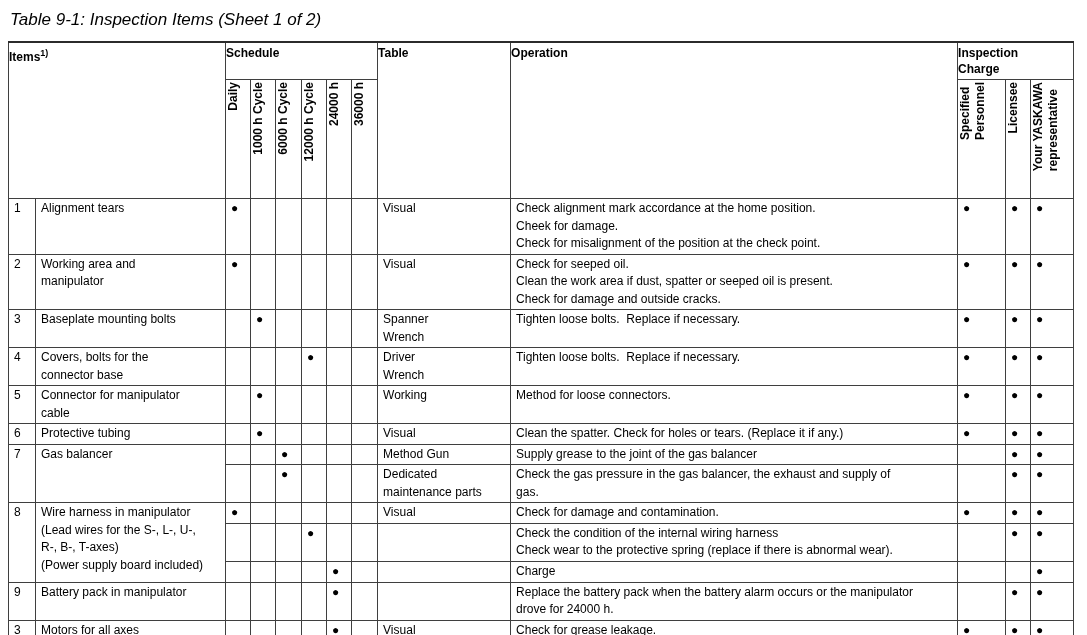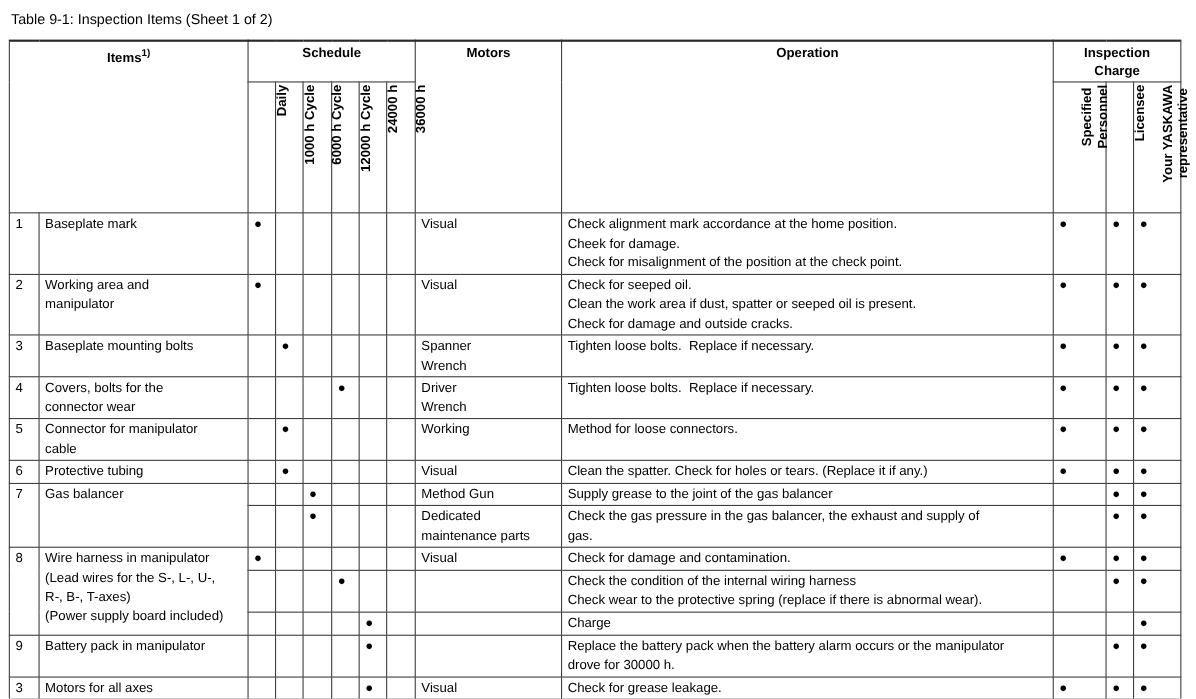--- a/index.html
+++ b/index.html
@@ -2,41 +2,42 @@
 <html><head>
 <meta charset="utf-8">
 <style>
   html, body { margin: 0; padding: 0; }
   body {
     width: 1087px; height: 635px; overflow: hidden;
     background: #ffffff; color: #000000;
     font-family: "Liberation Sans", sans-serif;
   }
   .caption {
-    font-size: 13px;
+    font-style: italic;
+    font-size: 17px;
     margin: 10px 0 11px 10px;
   }
   table.insp {
     border-collapse: collapse;
     table-layout: fixed;
     width: 1065px;
     margin-left: 8px;
     border-top: 2px solid #2b2b2b;
     border-bottom: 2px solid #2b2b2b;
   }
   .insp th, .insp td {
     border: 1px solid #3f3f3f;
     font-size: 12px;
     color: #000;
   }
   .insp th {
     font-weight: bold;
-    text-align: center;
+    text-align: left;
     vertical-align: top;
-    padding: 2px 23px;
+    padding: 2px 0;
     line-height: 16px;
     white-space: pre-line;
   }
   .insp td {
     vertical-align: top;
     line-height: 17.5px;
     padding: 1px 5px;
     white-space: pre-wrap;
     text-align: left;
   }
@@ -74,21 +75,21 @@
       <col style="width:447px">
     <col style="width:48px">
       <col style="width:25px">
       <col style="width:43px">
   </colgroup>
 
   <tbody>
       <tr style="height:36px">
     <th colspan="2" rowspan="2" style="vertical-align:top"><span>Items</span><sup class="fnote">1)</sup></th>
     <th colspan="6">Schedule</th>
-    <th rowspan="2">Motors</th>
+    <th rowspan="2">Table</th>
     <th rowspan="2">Operation</th>
     <th colspan="3">Inspection
 Charge</th>
   </tr>
 
   <tr style="height:114px">
     <th class="rot"><div class="rlabel">Daily</div></th>
     <th class="rot"><div class="rlabel">1000 h Cycle</div></th>
     <th class="rot"><div class="rlabel">6000 h Cycle</div></th>
     <th class="rot"><div class="rlabel">12000 h Cycle</div></th>
@@ -96,21 +97,21 @@
     <th class="rot"><div class="rlabel">36000 h</div></th>
     <th class="rot"><div class="rlabel">Specified
 Personnel</div></th>
     <th class="rot"><div class="rlabel">Licensee</div></th>
     <th class="rot"><div class="rlabel">Your YASKAWA
 representative</div></th>
   </tr>
 
   <tr style="height:53px">
     <td class="num">1</td>
-    <td>Baseplate mark</td>
+    <td>Alignment tears</td>
     <td class="mark">●</td>
     <td class="mark"></td>
     <td class="mark"></td>
     <td class="mark"></td>
     <td class="mark"></td>
     <td class="mark"></td>
     <td>Visual</td>
     <td>Check alignment mark accordance at the home position.
 Cheek for damage.
 Check for misalignment of the position at the check point.</td>
@@ -151,21 +152,21 @@
 Wrench</td>
     <td>Tighten loose bolts.  Replace if necessary.</td>
     <td class="mark">●</td>
     <td class="mark">●</td>
     <td class="mark">●</td>
   </tr>
 
   <tr style="height:38px">
     <td class="num">4</td>
     <td>Covers, bolts for the
-connector wear</td>
+connector base</td>
     <td class="mark"></td>
     <td class="mark"></td>
     <td class="mark"></td>
     <td class="mark">●</td>
     <td class="mark"></td>
     <td class="mark"></td>
     <td>Driver
 Wrench</td>
     <td>Tighten loose bolts.  Replace if necessary.</td>
     <td class="mark">●</td>
@@ -290,21 +291,21 @@
     <td class="num">9</td>
     <td>Battery pack in manipulator</td>
     <td class="mark"></td>
     <td class="mark"></td>
     <td class="mark"></td>
     <td class="mark"></td>
     <td class="mark">●</td>
     <td class="mark"></td>
     <td></td>
     <td>Replace the battery pack when the battery alarm occurs or the manipulator
-drove for 30000 h.</td>
+drove for 24000 h.</td>
     <td class="mark"></td>
     <td class="mark">●</td>
     <td class="mark">●</td>
   </tr>
 
   <tr style="height:21px">
     <td class="num">3</td>
     <td>Motors for all axes</td>
     <td class="mark"></td>
     <td class="mark"></td>

